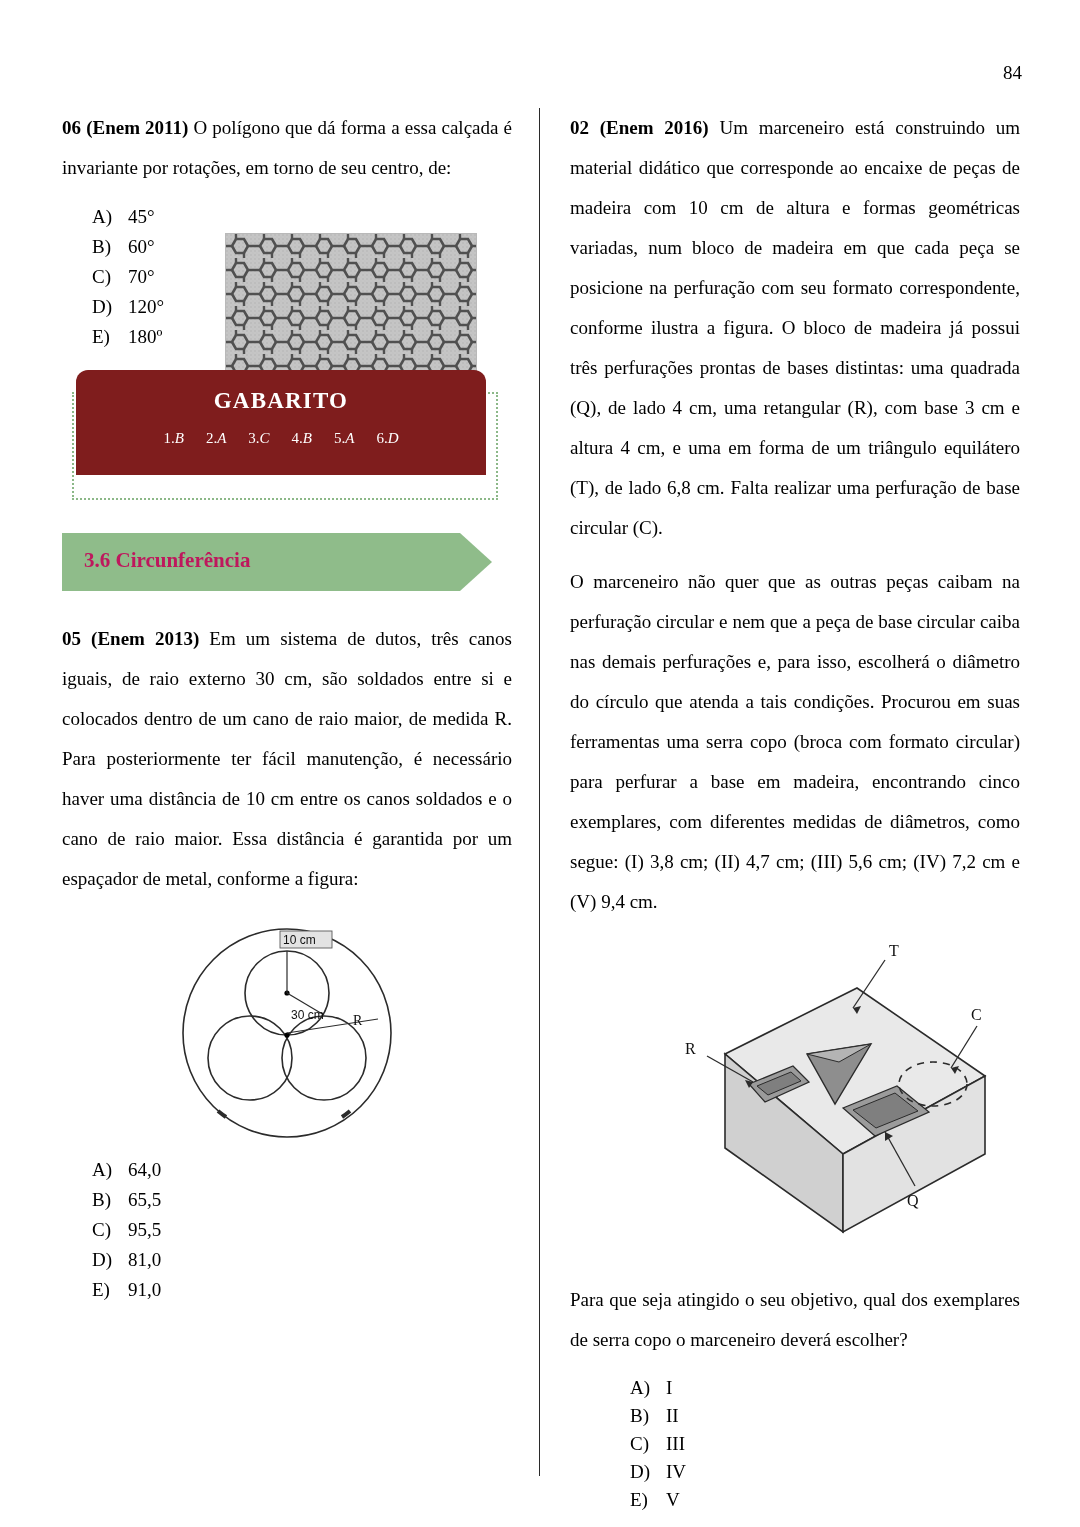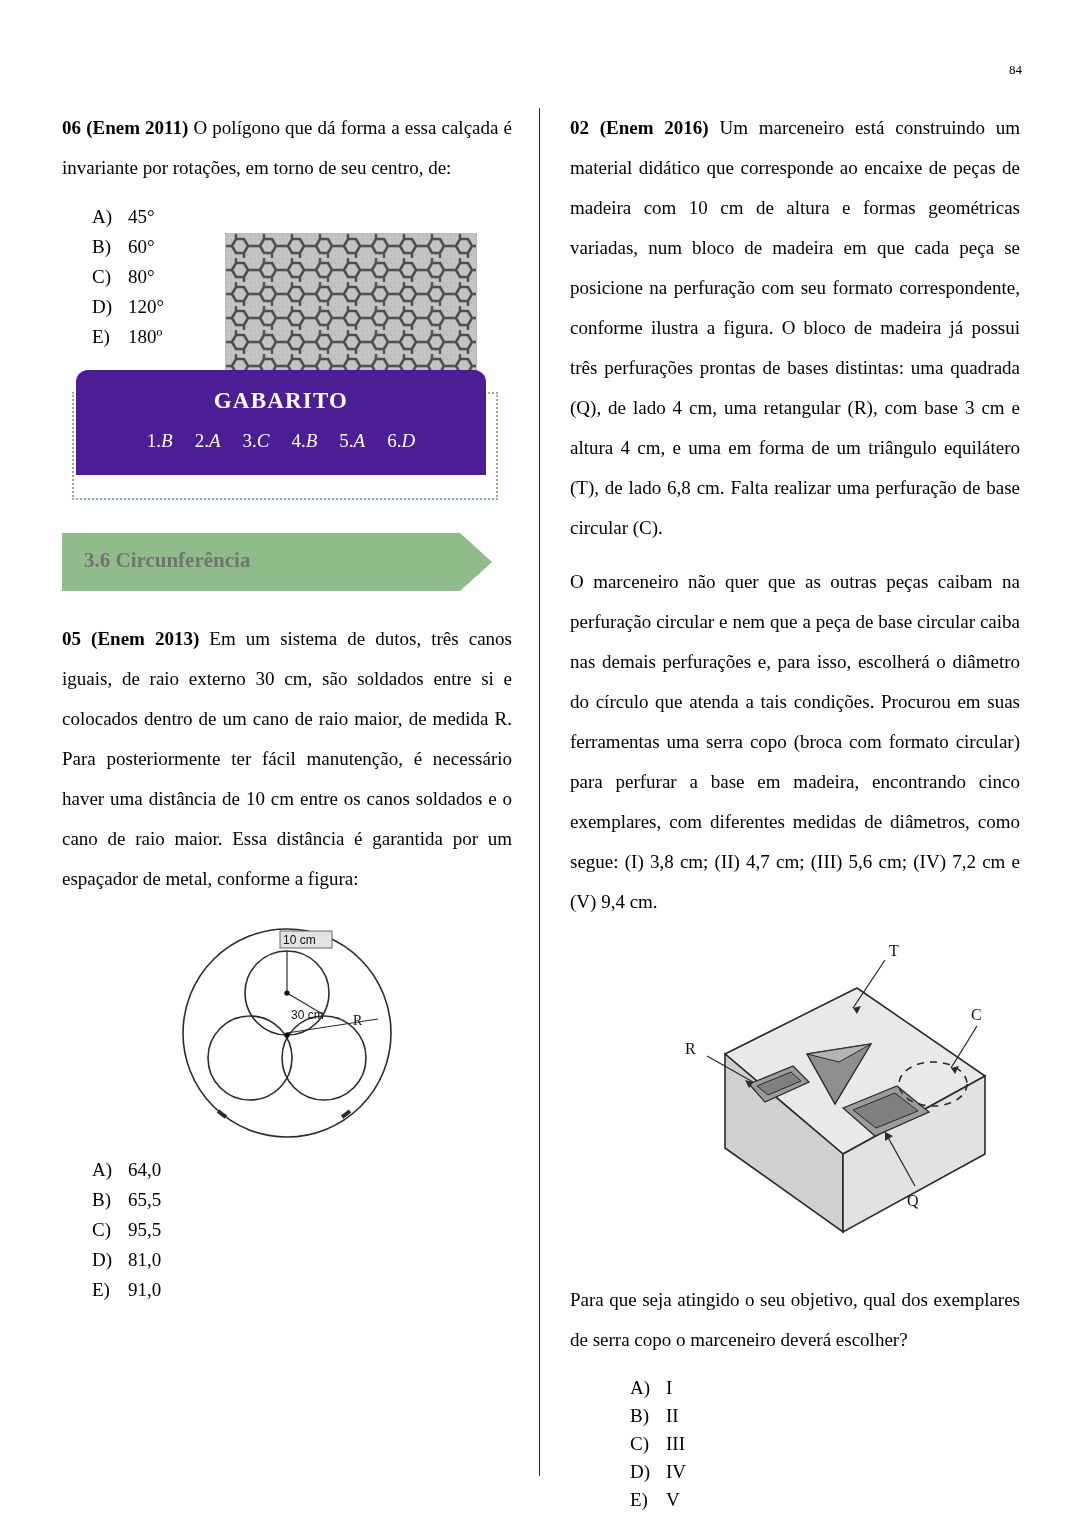--- a/index.html
+++ b/index.html
@@ -13,21 +13,21 @@
     height: 1527px;
     background: #ffffff;
     font-family: "Liberation Serif", serif;
     color: #000000;
     overflow: hidden;
   }
   .page-number {
     position: absolute;
     top: 62px;
     right: 58px;
-    font-size: 13px;
+    font-size: 19px;
     font-family: "Liberation Serif", serif;
   }
   .columns {
     position: absolute;
     top: 108px;
     left: 62px;
     width: 958px;
     height: 1380px;
   }
   .col {
@@ -95,55 +95,55 @@
     height: 108px;
     border: 2px dotted #8cb888;
     box-sizing: border-box;
   }
   .gabarito-green {
     position: absolute;
     left: 14px;
     top: 0;
     width: 410px;
     height: 105px;
-    background: #4c1d95;
+    background: #7f1d1d;
     border-radius: 12px 12px 0 0;
     box-sizing: border-box;
     color: #ffffff;
   }
   .gabarito-title {
     text-align: center;
     font-size: 23px;
     font-weight: bold;
     letter-spacing: 1.2px;
     padding-top: 18px;
     font-family: "Liberation Serif", serif;
   }
   .gabarito-answers {
     display: flex;
     justify-content: center;
     gap: 22px;
     margin-top: 16px;
-    font-size: 19px;
+    font-size: 15px;
   }
   .gabarito-answers span i { font-style: italic; }
 
   
   .banner {
     position: relative;
     margin-top: 28px;
     width: 430px;
     height: 58px;
   }
   .banner svg { position: absolute; left: 0; top: 0; }
   .banner .txt {
     position: absolute;
     left: 22px;
     top: 15px;
-    color: #737373;
+    color: #be185d;
     font-size: 21px;
     font-weight: bold;
     font-family: "Liberation Serif", serif;
   }
 
   
   .fig-circles {
     margin: 16px 0 10px 0;
     display: flex;
     justify-content: center;
@@ -178,21 +178,21 @@
         <li>
             <span class="lab">A)</span>
             <span>45°</span>
           </li>
         <li>
             <span class="lab">B)</span>
             <span>60°</span>
           </li>
         <li>
             <span class="lab">C)</span>
-            <span>80°</span>
+            <span>70°</span>
           </li>
         <li>
             <span class="lab">D)</span>
             <span>120°</span>
           </li>
         <li>
             <span class="lab">E)</span>
             <span>180º</span>
           </li>
       </ul>

